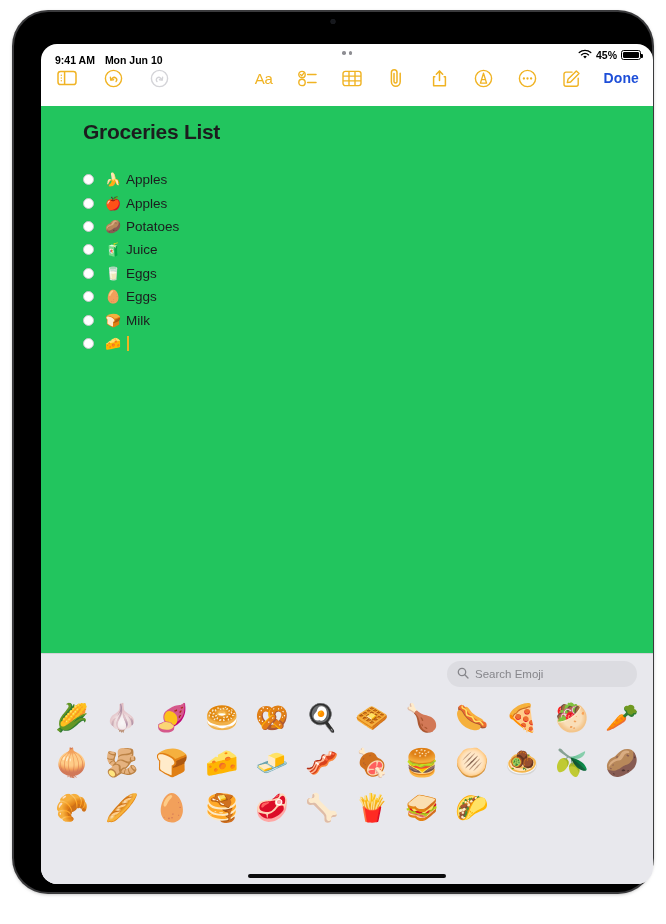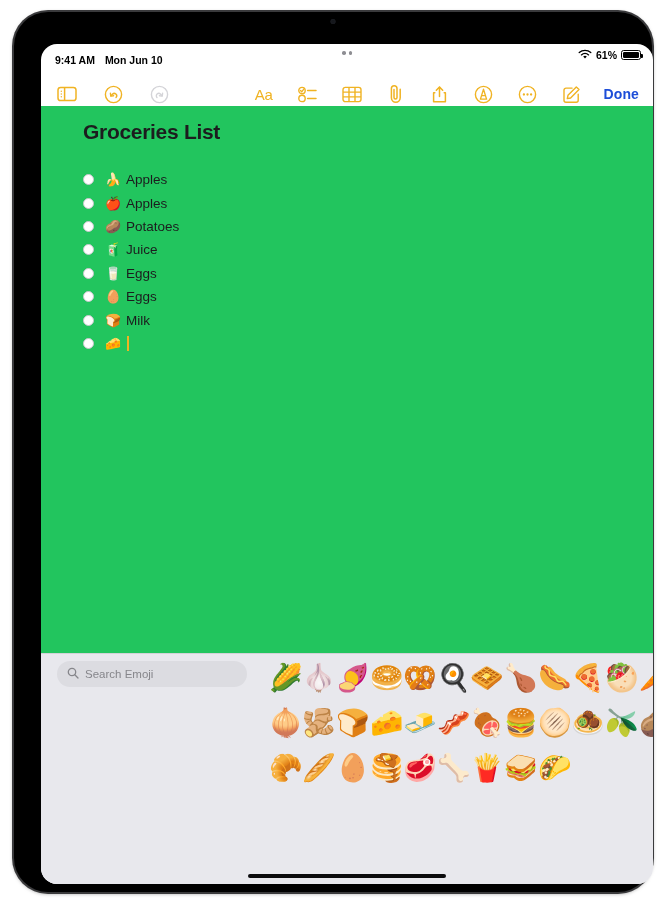--- a/index.html
+++ b/index.html
@@ -70,21 +70,21 @@
     background: #000;
   }
   .battery-fill {
     position: absolute; left: 1px; top: 1px; bottom: 1px; right: 1px;
     background: #000; border-radius: 1.3px;
   }
 
   
   #toolbar {
     height: 40px;
-    display: flex; align-items: flex-end;
+    display: flex; align-items: flex-start;
     padding: 0 14px;
     position: relative;
   }
   .tb-left  { display: flex; align-items: center; gap: 22px; }
   .tb-right { display: flex; align-items: center; gap: 20px; margin-left: auto; }
   .tb-btn {
     width: 24px; height: 24px;
     display: flex; align-items: center; justify-content: center;
     color: #f0b323;
   }
@@ -126,21 +126,21 @@
     display: inline-block;
     width: 1.6px; height: 15px;
     background: #f0b323;
     margin-left: 1px;
   }
 
   
   #keyboard {
     height: 271px;
     background: #e8e8ed;
-    display: flex; 
+    display: flex; flex-direction: column;
     border-top: .5px solid #d2d2d7;
   }
   #emoji-search-row {
     height: 40px;
     display: flex; align-items: center; justify-content: flex-end;
     padding: 0 16px;
   }
   #emoji-search-field {
     width: 190px; height: 26px;
     background: #dcdce1; border-radius: 13px;
@@ -186,21 +186,21 @@
         <i></i>
       </div>
       <div id="status-right">
         <span>
           <svg width="14" height="11" viewBox="0 0 14 11">
             <path d="M7 9.6 5.2 7.6a2.7 2.7 0 0 1 3.6 0L7 9.6z" fill="#000"></path>
             <path d="M3.4 5.9a5.3 5.3 0 0 1 7.2 0" stroke="#000" stroke-width="1.3" fill="none" stroke-linecap="round"></path>
             <path d="M1.2 3.6a8.5 8.5 0 0 1 11.6 0" stroke="#000" stroke-width="1.3" fill="none" stroke-linecap="round"></path>
           </svg>
         </span>
-        <span>61%</span>
+        <span>45%</span>
         <span class="battery-shell">
           <span class="battery-fill"></span>
         </span>
       </div>
     </div>
 
     <div id="toolbar">
       <div class="tb-left">
         <span class="tb-btn">
           <svg width="20" height="16" viewBox="0 0 20 16">

